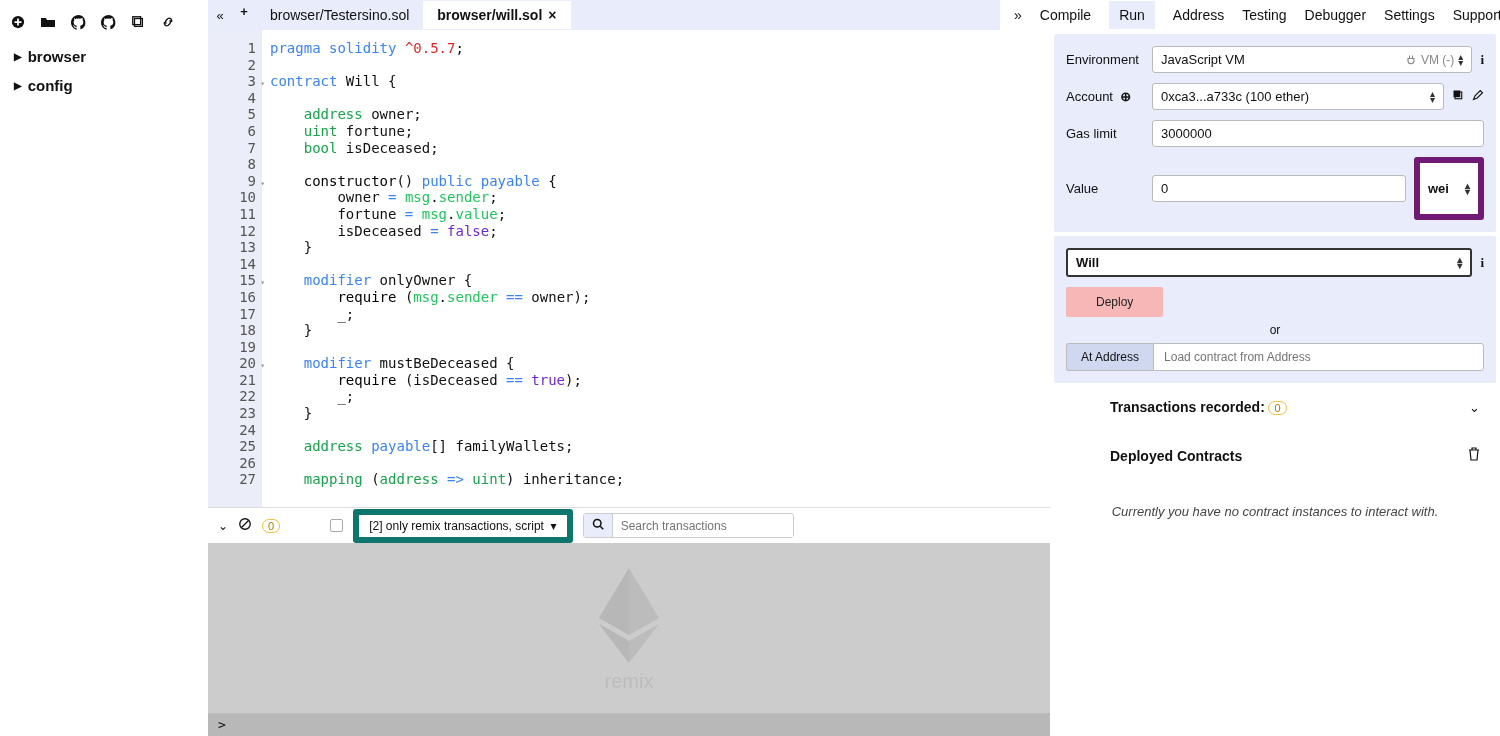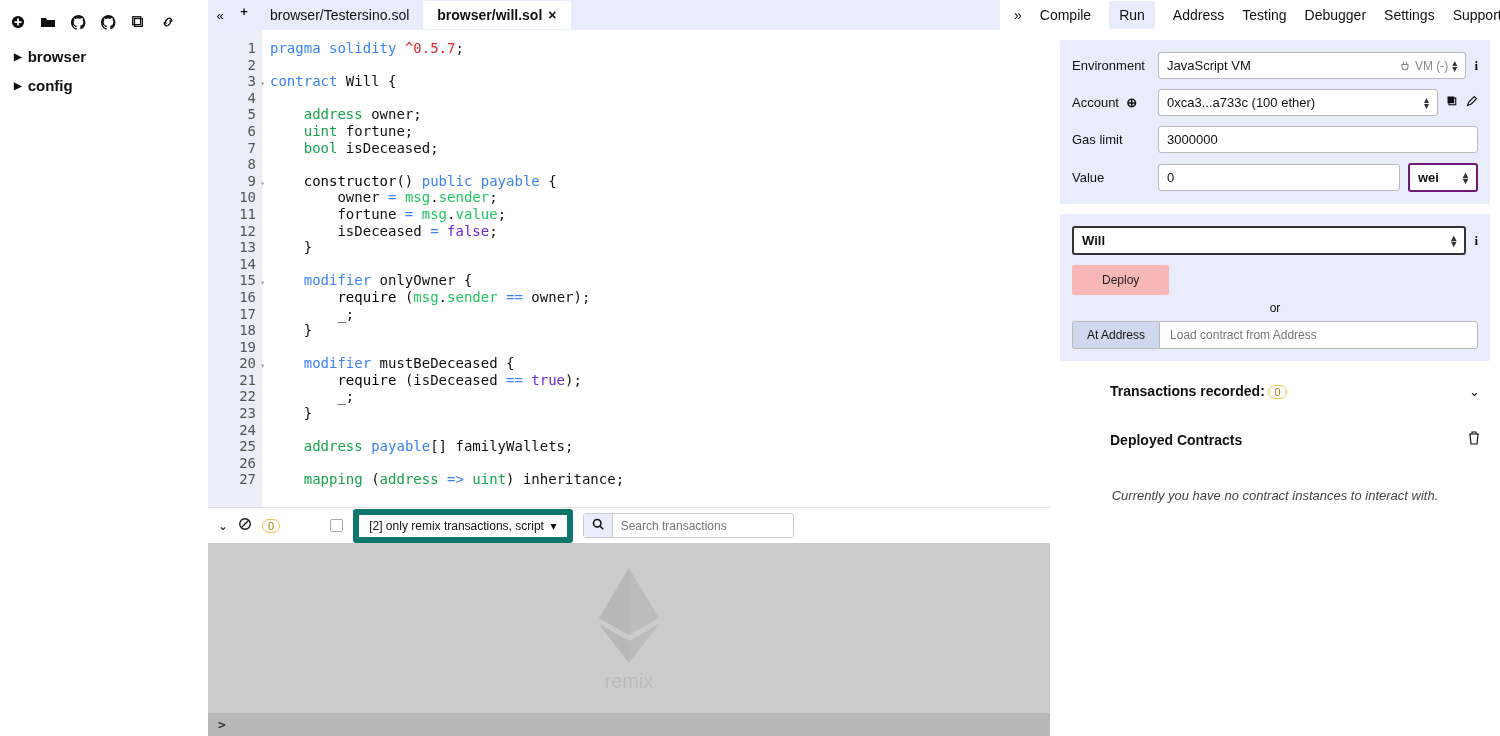--- a/index.html
+++ b/index.html
@@ -34,25 +34,25 @@
 .terminal-bar .searchw input { border: none; padding: 4px 8px; font-size: 12px; outline: none; width: 180px; }
 .badge { background: #fff; border: 1px solid #f0c040; color: #b08000; border-radius: 10px; padding: 0 5px; font-size: 11px; }
 .terminal { background: #ccc; height: 170px; position: relative; display: flex; align-items: center; justify-content: center; }
 .terminal svg { opacity: 0.3; }
 .prompt { background: #b8b8b8; padding: 4px 10px; font-family: monospace; }
 .topnav { position: absolute; top: 0; left: 1000px; right: 0; height: 30px; background: #fff; display: flex; align-items: center; gap: 18px; padding: 0 14px; font-size: 14px; }
 .topnav .dbl { cursor: pointer; }
 .topnav .item { cursor: pointer; padding: 6px 0; }
 .topnav .item.active { background: #e8ecfb; padding: 6px 10px; }
 .right-panel { width: 450px; background: #fff; padding: 0; }
-.panel-box { background: #e8ecfb; margin: 10px; padding: 12px; border-radius: 2px; }
+.panel-box { background: #e8ecfb; margin: 4px; padding: 12px; border-radius: 2px; }
 .form-row { display: flex; align-items: center; margin-bottom: 10px; gap: 8px; }
 .form-row label { width: 78px; font-size: 13px; }
 .form-row .ctrl { flex: 1; background: #fff; border: 1px solid #bbb; border-radius: 3px; padding: 5px 8px; font-size: 13px; display: flex; align-items: center; justify-content: space-between; }
-.form-row .unit { width: 70px; background: #fff; border: 2px solid #701a75; border-radius: 3px; padding: 5px 8px; font-size: 13px; font-weight: 600; display: flex; justify-content: space-between; align-items: center;}
+.form-row .unit { width: 70px; background: #fff; border: 6px solid #701a75; border-radius: 3px; padding: 18px 8px; font-size: 13px; font-weight: 600; display: flex; justify-content: space-between; align-items: center;}
 .contract-sel { background: #fff; border: 2px solid #333; border-radius: 3px; padding: 5px 8px; font-weight: 600; display: flex; justify-content: space-between; align-items: center; flex: 1; }
 .deploy-btn { background: #f8b7b7; color: #222; border: none; padding: 8px 30px; border-radius: 2px; cursor: pointer; font-size: 12px; }
 .or { text-align: center; font-size: 12px; margin: 6px 0; }
 .ataddr-row { display: flex; }
 .ataddr-btn { background: #d0d8f0; padding: 6px 14px; font-size: 12px; border: 1px solid #bbb; border-right: none; border-radius: 3px 0 0 3px; cursor: pointer; }
 .ataddr-in { flex: 1; border: 1px solid #bbb; padding: 6px 10px; font-size: 12px; border-radius: 0 3px 3px 0; outline: none; }
 .section { background: #fff; margin: 0 8px 8px 8px; padding: 12px; display: flex; justify-content: space-between; align-items: center; }
 .section .title { font-weight: 600; font-size: 14px; margin-left: 40px; }
 .empty-msg { font-style: italic; color: #444; text-align: center; padding: 20px; font-size: 13px; }
 .sel-arrows { font-size: 10px; line-height: 6px; color: #333; }

